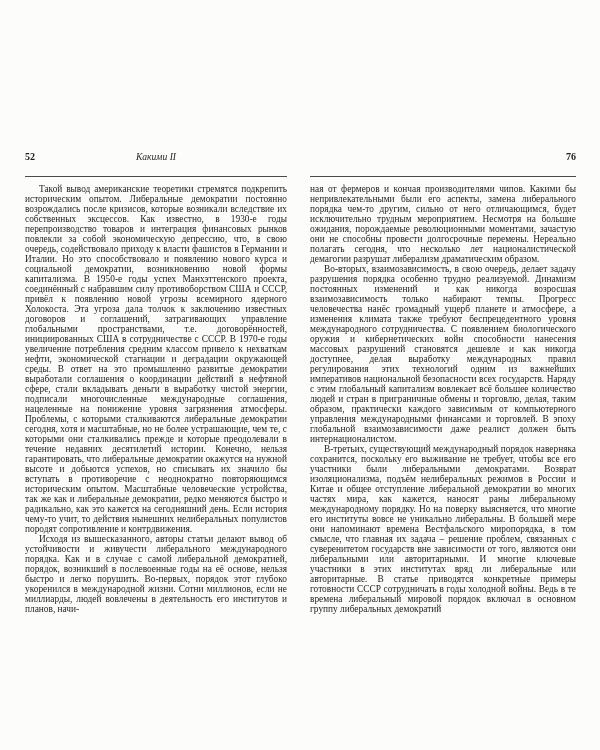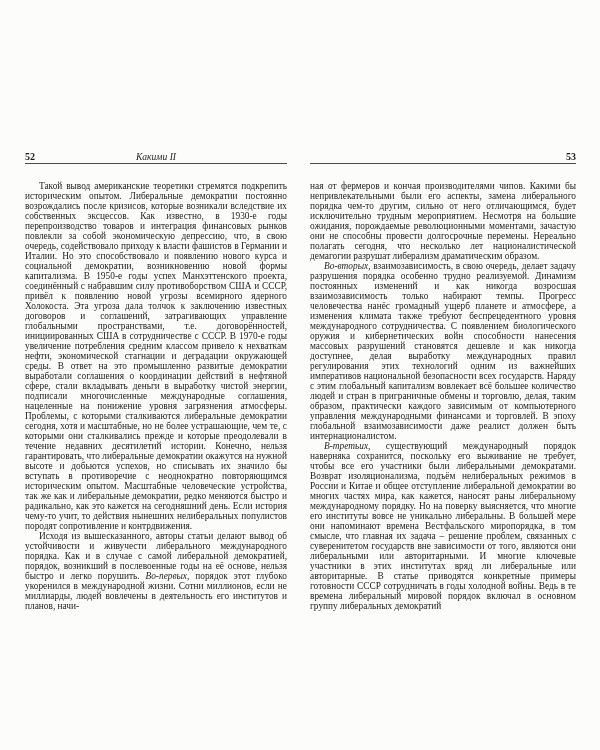--- a/index.html
+++ b/index.html
@@ -22,23 +22,23 @@
     top: 150px;
   }
   .book-page.left  { left: 25px;  width: 262px; }
   .book-page.right { left: 310px; width: 266px; }
 
   .running-head-row {
     position: relative;
     height: 13px;
     font-size: 9.6px;
     line-height: 13px;
-    padding-bottom: 0;
+    padding-bottom: 13px;
     border-bottom: 1.5px solid #4a4a4a;
-    margin-bottom: 17px;
+    margin-bottom: 7px;
     white-space: nowrap;
   }
   .running-head {
     display: block;
     text-align: center;
     font-style: italic;
     color: #2a2a2a;
     overflow: hidden;
   }
   .page-number {
@@ -56,41 +56,41 @@
     font-size: 9.35px;
     line-height: 10px;
     text-align: justify;
     color: #1e1e1e;
   }
   .page-body p {
     margin: 0;
     padding: 0;
   }
   .page-body p.indent { text-indent: 14px; }
-  .page-body .it { font-style: italic; }
+  .page-body .it { }
 </style>
 </head>
 <body>
 
 <div class="canvas">
 
   <div class="book-page left">
     <div class="running-head-row">
       <span class="page-number">52</span>
       <span class="running-head">Какими II</span>
     </div>
     <div class="page-body">
         <p class="indent"><span>Такой вывод американские теоретики стремятся подкрепить историческим опытом. Либеральные демократии постоянно возрождались после кризисов, которые возникали вследствие их собственных эксцессов. Как известно, в 1930-е годы перепроизводство товаров и интеграция финансовых рынков повлекли за собой экономическую депрессию, что, в свою очередь, содействовало приходу к власти фашистов в Германии и Италии. Но это способствовало и появлению нового курса и социальной демократии, возникновению новой формы капитализма. В 1950-е годы успех Манхэттенского проекта, соединённый с набравшим силу противоборством США и СССР, привёл к появлению новой угрозы всемирного ядерного Холокоста. Эта угроза дала толчок к заключению известных договоров и соглашений, затрагивающих управление глобальными пространствами, т.е. договорённостей, инициированных США в сотрудничестве с СССР. В 1970-е годы увеличение потребления средним классом привело к нехваткам нефти, экономической стагнации и деградации окружающей среды. В ответ на это промышленно развитые демократии выработали соглашения о координации действий в нефтяной сфере, стали вкладывать деньги в выработку чистой энергии, подписали многочисленные международные соглашения, нацеленные на понижение уровня загрязнения атмосферы. Проблемы, с которыми сталкиваются либеральные демократии сегодня, хотя и масштабные, но не более устрашающие, чем те, с которыми они сталкивались прежде и которые преодолевали в течение недавних десятилетий истории. Конечно, нельзя гарантировать, что либеральные демократии окажутся на нужной высоте и добьются успехов, но списывать их значило бы вступать в противоречие с неоднократно повторяющимся историческим опытом. Масштабные человеческие устройства, так же как и либеральные демократии, редко меняются быстро и радикально, как это кажется на сегодняшний день. Если история чему-то учит, то действия нынешних нелиберальных популистов породят сопротивление и контрдвижения.</span></p>
         <p class="indent"><span>Исходя из вышесказанного, авторы статьи делают вывод об устойчивости и живучести либерального международного порядка. Как и в случае с самой либеральной демократией, порядок, возникший в послевоенные годы на её основе, нельзя быстро и легко порушить. </span><span class="it">Во-первых</span><span>, порядок этот глубоко укоренился в международной жизни. Сотни миллионов, если не миллиарды, людей вовлечены в деятельность его институтов и планов, начи-</span></p>
       </div>
   </div>
 
   <div class="book-page right">
     <div class="running-head-row">
-      <span class="page-number">53</span>
+      <span class="page-number">76</span>
     </div>
     <div class="page-body">
         <p><span>ная от фермеров и кончая производителями чипов. Какими бы непривлекательными были его аспекты, замена либерального порядка чем-то другим, сильно от него отличающимся, будет исключительно трудным мероприятием. Несмотря на большие ожидания, порождаемые революционными моментами, зачастую они не способны провести долгосрочные перемены. Нереально полагать сегодня, что несколько лет националистической демагогии разрушат либерализм драматическим образом.</span></p>
         <p class="indent"><span class="it">Во-вторых</span><span>, взаимозависимость, в свою очередь, делает задачу разрушения порядка особенно трудно реализуемой. Динамизм постоянных изменений и как никогда возросшая взаимозависимость только набирают темпы. Прогресс человечества нанёс громадный ущерб планете и атмосфере, а изменения климата также требуют беспрецедентного уровня международного сотрудничества. С появлением биологического оружия и кибернетических войн способности нанесения массовых разрушений становятся дешевле и как никогда доступнее, делая выработку международных правил регулирования этих технологий одним из важнейших императивов национальной безопасности всех государств. Наряду с этим глобальный капитализм вовлекает всё большее количество людей и стран в приграничные обмены и торговлю, делая, таким образом, практически каждого зависимым от компьютерного управления международными финансами и торговлей. В эпоху глобальной взаимозависимости даже реалист должен быть интернационалистом.</span></p>
         <p class="indent"><span class="it">В-третьих</span><span>, существующий международный порядок наверняка сохранится, поскольку его выживание не требует, чтобы все его участники были либеральными демократами. Возврат изоляционализма, подъём нелиберальных режимов в России и Китае и общее отступление либеральной демократии во многих частях мира, как кажется, наносят раны либеральному международному порядку. Но на поверку выясняется, что многие его институты вовсе не уникально либеральны. В большей мере они напоминают времена Вестфальского миропорядка, в том смысле, что главная их задача – решение проблем, связанных с суверенитетом государств вне зависимости от того, являются они либеральными или авторитарными. И многие ключевые участники в этих институтах вряд ли либеральные или авторитарные. В статье приводятся конкретные примеры готовности СССР сотрудничать в годы холодной войны. Ведь в те времена либеральный мировой порядок включал в основном группу либеральных демократий</span></p>
       </div>
   </div>
 
 </div>
 

